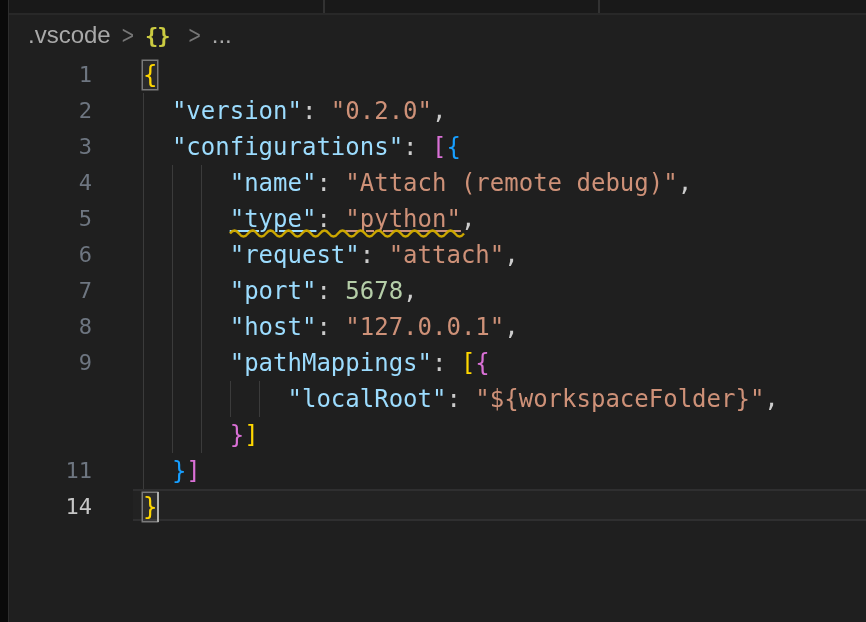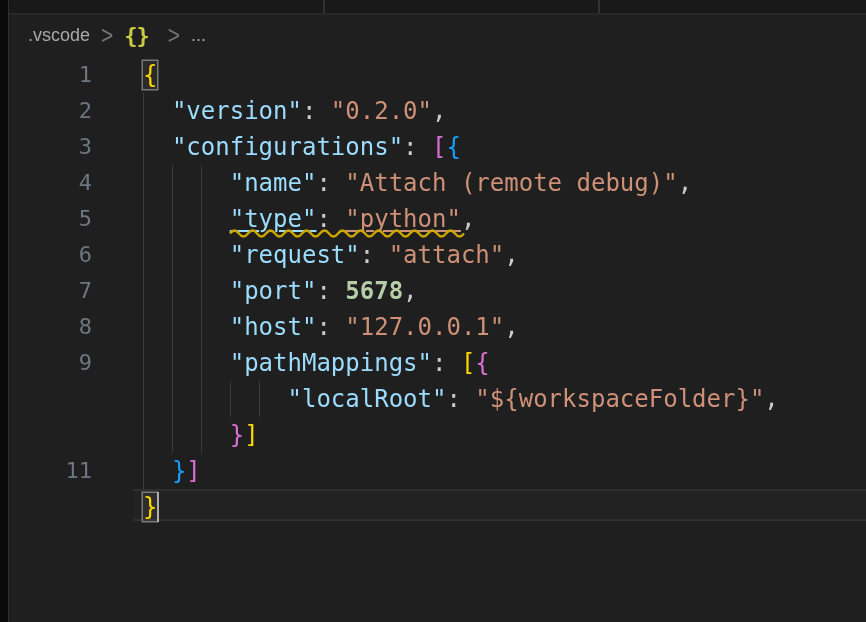--- a/index.html
+++ b/index.html
@@ -2,37 +2,37 @@
 <html style="--bg-editor: #1f1f1f; --bg-tabstrip: #191919; --bg-leftstrip: #0a0a0a; --border: #282828; --divider: #323232; --key: #9cdcfe; --string: #ce9178; --number: #b5cea8; --punct: #cccccc; --bracket-gold: #ffd700; --bracket-pink: #da70d6; --bracket-blue: #179fff; --line-num: #6e7681; --line-num-active: #c6c6c6; --guide: #3b3b3b; --squiggle: #cca700; --breadcrumb: #a9a9a9; --breadcrumb-sep: #767676; --json-icon: #cbcb41; --match-border: #7a7a7a; --active-line-border: #2f2f30; --cursor: #aeafad;"><head>
 <meta charset="utf-8">
 <style>
   html,body{margin:0;padding:0;background:#000;}
   #screen{position:relative;width:866px;height:622px;overflow:hidden;background:var(--bg-editor,#1f1f1f);font-family:"Liberation Sans",sans-serif;}
   
   #tab-strip{position:absolute;left:0;top:0;width:866px;height:13px;background:var(--bg-tabstrip,#191919);border-bottom:2px solid var(--border,#282828);box-sizing:content-box;}
   .tab-divider{position:absolute;top:0;width:2px;height:13px;background:var(--divider,#323232);}
   
   #breadcrumb-bar{position:absolute;left:9px;top:15px;width:857px;height:40px;display:flex;align-items:center;background:var(--bg-editor,#1f1f1f);}
-  #breadcrumb-bar .crumb{color:var(--breadcrumb,#a9a9a9);font-size:18px;cursor:pointer;}
+  #breadcrumb-bar .crumb{color:var(--breadcrumb,#a9a9a9);font-size:24px;cursor:pointer;}
   #breadcrumb-bar .crumb:first-child{margin-left:19px;}
   #breadcrumb-bar .sep{color:var(--breadcrumb-sep,#767676);font-size:21px;margin:0 11px;font-weight:300;transform:scaleY(1.25);display:inline-block;}
   #breadcrumb-bar .json-icon{color:var(--json-icon,#cbcb41);font-family:"DejaVu Sans Mono",monospace;font-size:22px;font-weight:600;letter-spacing:-1px;margin-right:8px;}
   
   #left-strip{position:absolute;left:0;top:0;width:8px;height:622px;background:var(--bg-leftstrip,#0a0a0a);border-right:1px solid #2e2e2e;z-index:40;}
   
   #code-area{position:absolute;left:0;top:57px;width:866px;}
   .row{position:relative;height:36px;}
   .lnum{position:absolute;left:9px;top:0;width:83px;text-align:right;font-family:"DejaVu Sans Mono",monospace;font-size:22px;line-height:36px;color:var(--line-num,#6e7681);}
   .row.active .lnum{color:var(--line-num-active,#c6c6c6);}
   .guide{position:absolute;top:0;bottom:0;width:1px;background:var(--guide,#3b3b3b);}
   .text{position:absolute;left:143px;top:0;white-space:pre;font-family:"DejaVu Sans Mono",monospace;font-size:24px;line-height:36px;color:#d4d4d4;}
   .tk-p{color:var(--punct,#cccccc);}
   .tk-k{color:var(--key,#9cdcfe);}
   .tk-s{color:var(--string,#ce9178);}
-  .tk-n{color:var(--number,#b5cea8);font-weight:bold;}
+  .tk-n{color:var(--number,#b5cea8);}
   .tk-bg{color:var(--bracket-gold,#ffd700);}
   .tk-bp{color:var(--bracket-pink,#da70d6);}
   .tk-bb{color:var(--bracket-blue,#179fff);}
   .u{text-decoration:underline;text-decoration-thickness:2px;text-underline-offset:3px;}
   .box{box-shadow:0 0 0 1.5px var(--match-border,#7a7a7a);background:rgba(255,255,255,.05);}
   .linehl{position:absolute;left:133px;right:0;top:0;height:32px;box-sizing:border-box;border-top:2px solid var(--active-line-border,#2f2f30);border-bottom:2px solid var(--active-line-border,#2f2f30);background:rgba(255,255,255,.015);}
   .squiggle{position:absolute;top:27px;height:8px;overflow:visible;}
   .cursor{position:absolute;top:3px;height:30px;width:2px;background:var(--cursor,#aeafad);}
 </style>
 </head>
@@ -126,19 +126,20 @@
         <div class="guide" style="left: 200.832px;"></div>
         <span class="text"><span class="tk-p">      </span><span class="tk-bp">}</span><span class="tk-bg">]</span></span>
       </div>
       <div class="row">
         <div class="guide" style="left: 143px;"></div>
         <span class="lnum">11</span>
         <span class="text"><span class="tk-p">  </span><span class="tk-bb">}</span><span class="tk-bp">]</span></span>
       </div>
       <div class="row active">
         <div class="linehl"></div>
+        <span class="lnum">14</span>
         <span class="text"><span class="tk-bg box">}</span></span>
         <div class="cursor" style="left: 157.458px;"></div>
       </div>
     </div>
 
   <div id="left-strip"></div>
 </div>
 
 </body></html>

